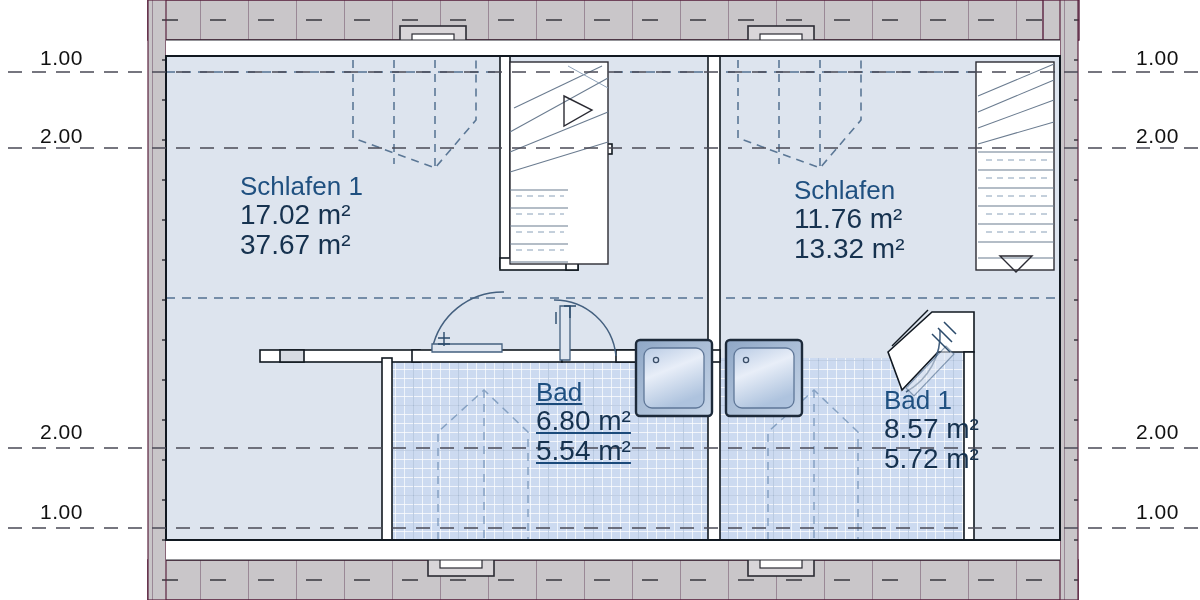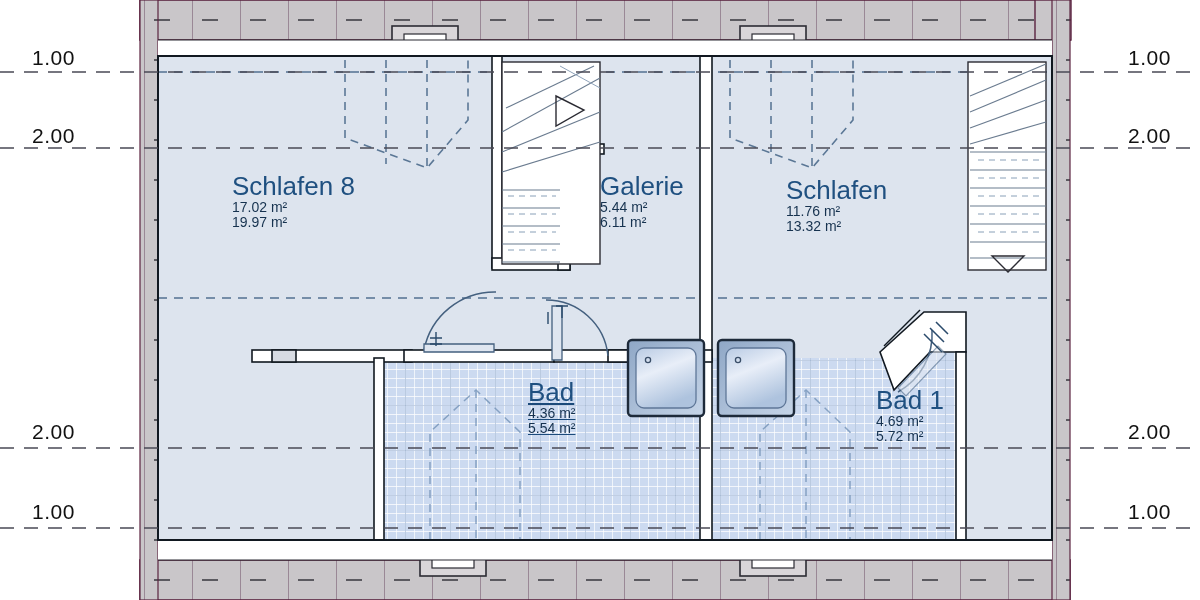--- a/index.html
+++ b/index.html
@@ -1,25 +1,25 @@
 <!DOCTYPE html>
 <html><head>
 <meta charset="utf-8">
 <style>
   html,body{margin:0;padding:0;background:#ffffff;}
   body{width:1200px;height:600px;position:relative;overflow:hidden;
        font-family:"Liberation Sans",sans-serif;}
-  .stage{position:absolute;inset:0;width:1046px;height:600px;}
+  .stage{position:absolute;inset:0;width:1046px;height:600px;margin-left:8px;}
   svg.plan{position:absolute;left:0;top:0;width:1200px;height:600px;display:block;}
 
   .dimlabel{position:absolute;font-size:21px;color:#111;letter-spacing:.5px;}
 
   .roomlabel{position:absolute;color:#1b4a7a;text-align:left;line-height:1.08;}
   .roomlabel .rname{font-size:26px;color:#1f5080;white-space:nowrap;}
-  .roomlabel .rarea{font-size:14px;color:#16324f;white-space:nowrap;}
+  .roomlabel .rarea{font-size:28px;color:#16324f;white-space:nowrap;}
 </style>
 </head>
 <body>
 
 <div class="stage">
 
 <svg class="plan" viewBox="0 0 1200 600">
   <defs>
     <pattern id="tiles" width="9" height="9" patternUnits="userSpaceOnUse">
       <rect width="9" height="9" fill="#ccdaf0"></rect>
@@ -239,42 +239,37 @@
 <div class="dimlabel" style="left:32px;  top:124px;">2.00</div>
 <div class="dimlabel" style="left:32px;  top:420px;">2.00</div>
 <div class="dimlabel" style="left:32px;  top:500px;">1.00</div>
 
 <div class="dimlabel" style="left:1128px; top:46px;">1.00</div>
 <div class="dimlabel" style="left:1128px; top:124px;">2.00</div>
 <div class="dimlabel" style="left:1128px; top:420px;">2.00</div>
 <div class="dimlabel" style="left:1128px; top:500px;">1.00</div>
 
 <div class="roomlabel" style="left:232px; top:172px;">
-  <div class="rname">Schlafen 8</div>
+  <div class="rname">Schlafen 1</div>
   <div class="rarea">17.02 m²</div>
-  <div class="rarea">19.97 m²</div>
-</div>
-
-<div class="roomlabel" style="left:600px; top:172px;">
-  <div class="rname">Galerie</div>
-  <div class="rarea">5.44 m²</div>
-  <div class="rarea">6.11 m²</div>
-</div>
+  <div class="rarea">37.67 m²</div>
+</div>
+
 
 <div class="roomlabel" style="left:786px; top:176px;">
   <div class="rname">Schlafen</div>
   <div class="rarea">11.76 m²</div>
   <div class="rarea">13.32 m²</div>
 </div>
 
 <div class="roomlabel" style="left:528px; top:378px;text-decoration:underline;">
   <div class="rname">Bad</div>
-  <div class="rarea">4.36 m²</div>
+  <div class="rarea">6.80 m²</div>
   <div class="rarea">5.54 m²</div>
 </div>
 
 <div class="roomlabel" style="left:876px; top:386px;">
   <div class="rname">Bad 1</div>
-  <div class="rarea">4.69 m²</div>
+  <div class="rarea">8.57 m²</div>
   <div class="rarea">5.72 m²</div>
 </div>
 
 </div>
 
 </body></html>

